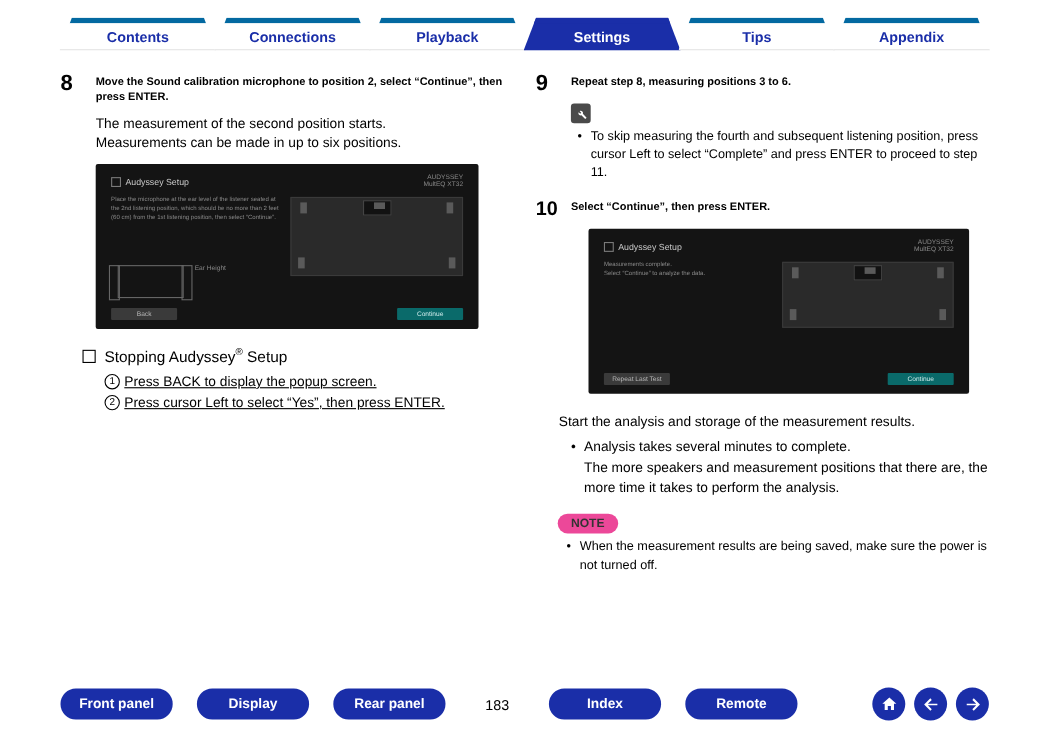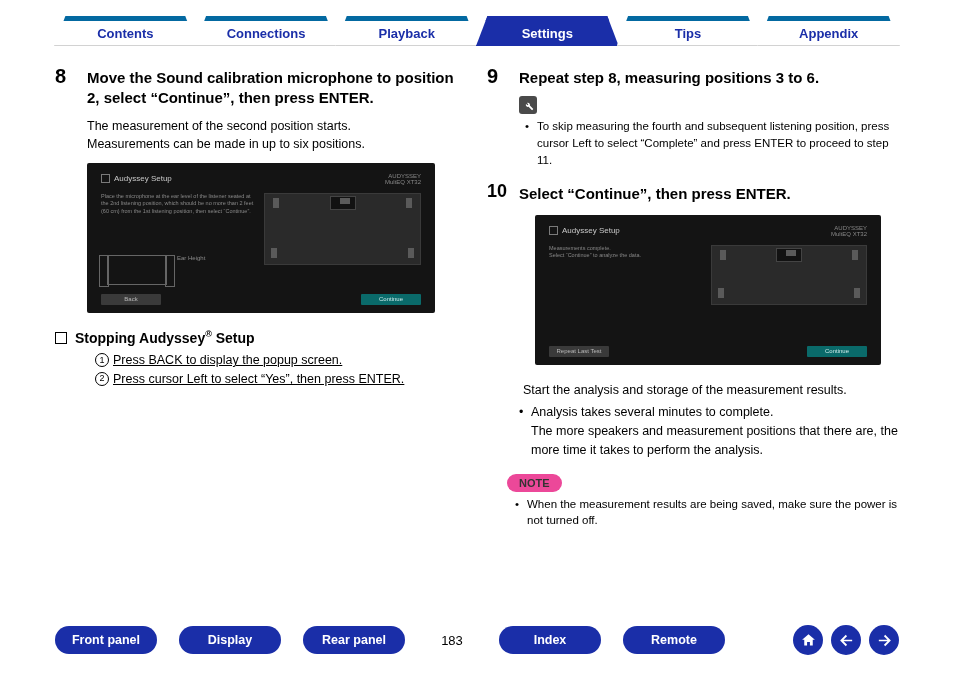--- a/index.html
+++ b/index.html
@@ -60,21 +60,21 @@
     margin-bottom: 8px;
   }
   .step-num {
     font-size: 20px;
     font-weight: bold;
     line-height: 1;
     min-width: 22px;
   }
   .step-title {
     font-weight: bold;
-    font-size: 15px;
+    font-size: 10px;
     line-height: 1.35;
     padding-top: 2px;
   }
   .step-body {
     font-size: 12.5px;
     margin-left: 32px;
     line-height: 1.45;
   }
 
   
@@ -138,23 +138,23 @@
     border:1px solid #666;
   }
   .couch::before,.couch::after{content:'';position:absolute;width:8px;height:30px;border:1px solid #666;top:-1px;}
   .couch::before{left:-9px;} .couch::after{right:-9px;}
 
   
   .sub {
     display:flex;
     gap:8px;
     align-items:flex-start;
-    margin: 6px 0 6px 0;
+    margin: 6px 0 6px 20px;
     font-size:14px;
-    font-weight:bold;
+    font-weight:normal;
   }
   .sub .sq{width:12px;height:12px;border:1.5px solid #000;margin-top:3px;flex-shrink:0;}
   .sup{font-size:9px;vertical-align:super;}
 
   ol.circled {
     list-style:none;
     counter-reset: c;
     margin: 2px 0 0 40px;
     font-size:12.5px;
   }
@@ -174,21 +174,21 @@
   }
   .wrench svg{width:11px;height:11px;fill:#fff;}
 
   ul.bul{list-style:none;margin-left:38px;}
   ul.bul li{position:relative;padding-left:12px;font-size:11.5px;line-height:1.45;}
   ul.bul li::before{content:'•';position:absolute;left:0;top:0;}
   ul.bul2{list-style:none;margin-left:32px;}
   ul.bul2 li{position:relative;padding-left:12px;font-size:12.5px;line-height:1.5;}
   ul.bul2 li::before{content:'•';position:absolute;left:0;top:0;}
 
-  .plain{font-size:12.5px;margin-left:36px;margin-top:6px;line-height:1.5;}
+  .plain{font-size:12.5px;margin-left:21px;margin-top:6px;line-height:1.5;}
 
   .note-pill{
     display:inline-block;
     background:#ec4899;color:#333;font-weight:bold;font-size:11px;
     padding:3px 12px;border-radius:10px;
     margin:14px 0 4px 20px;
   }
 
   
   .bottom{

